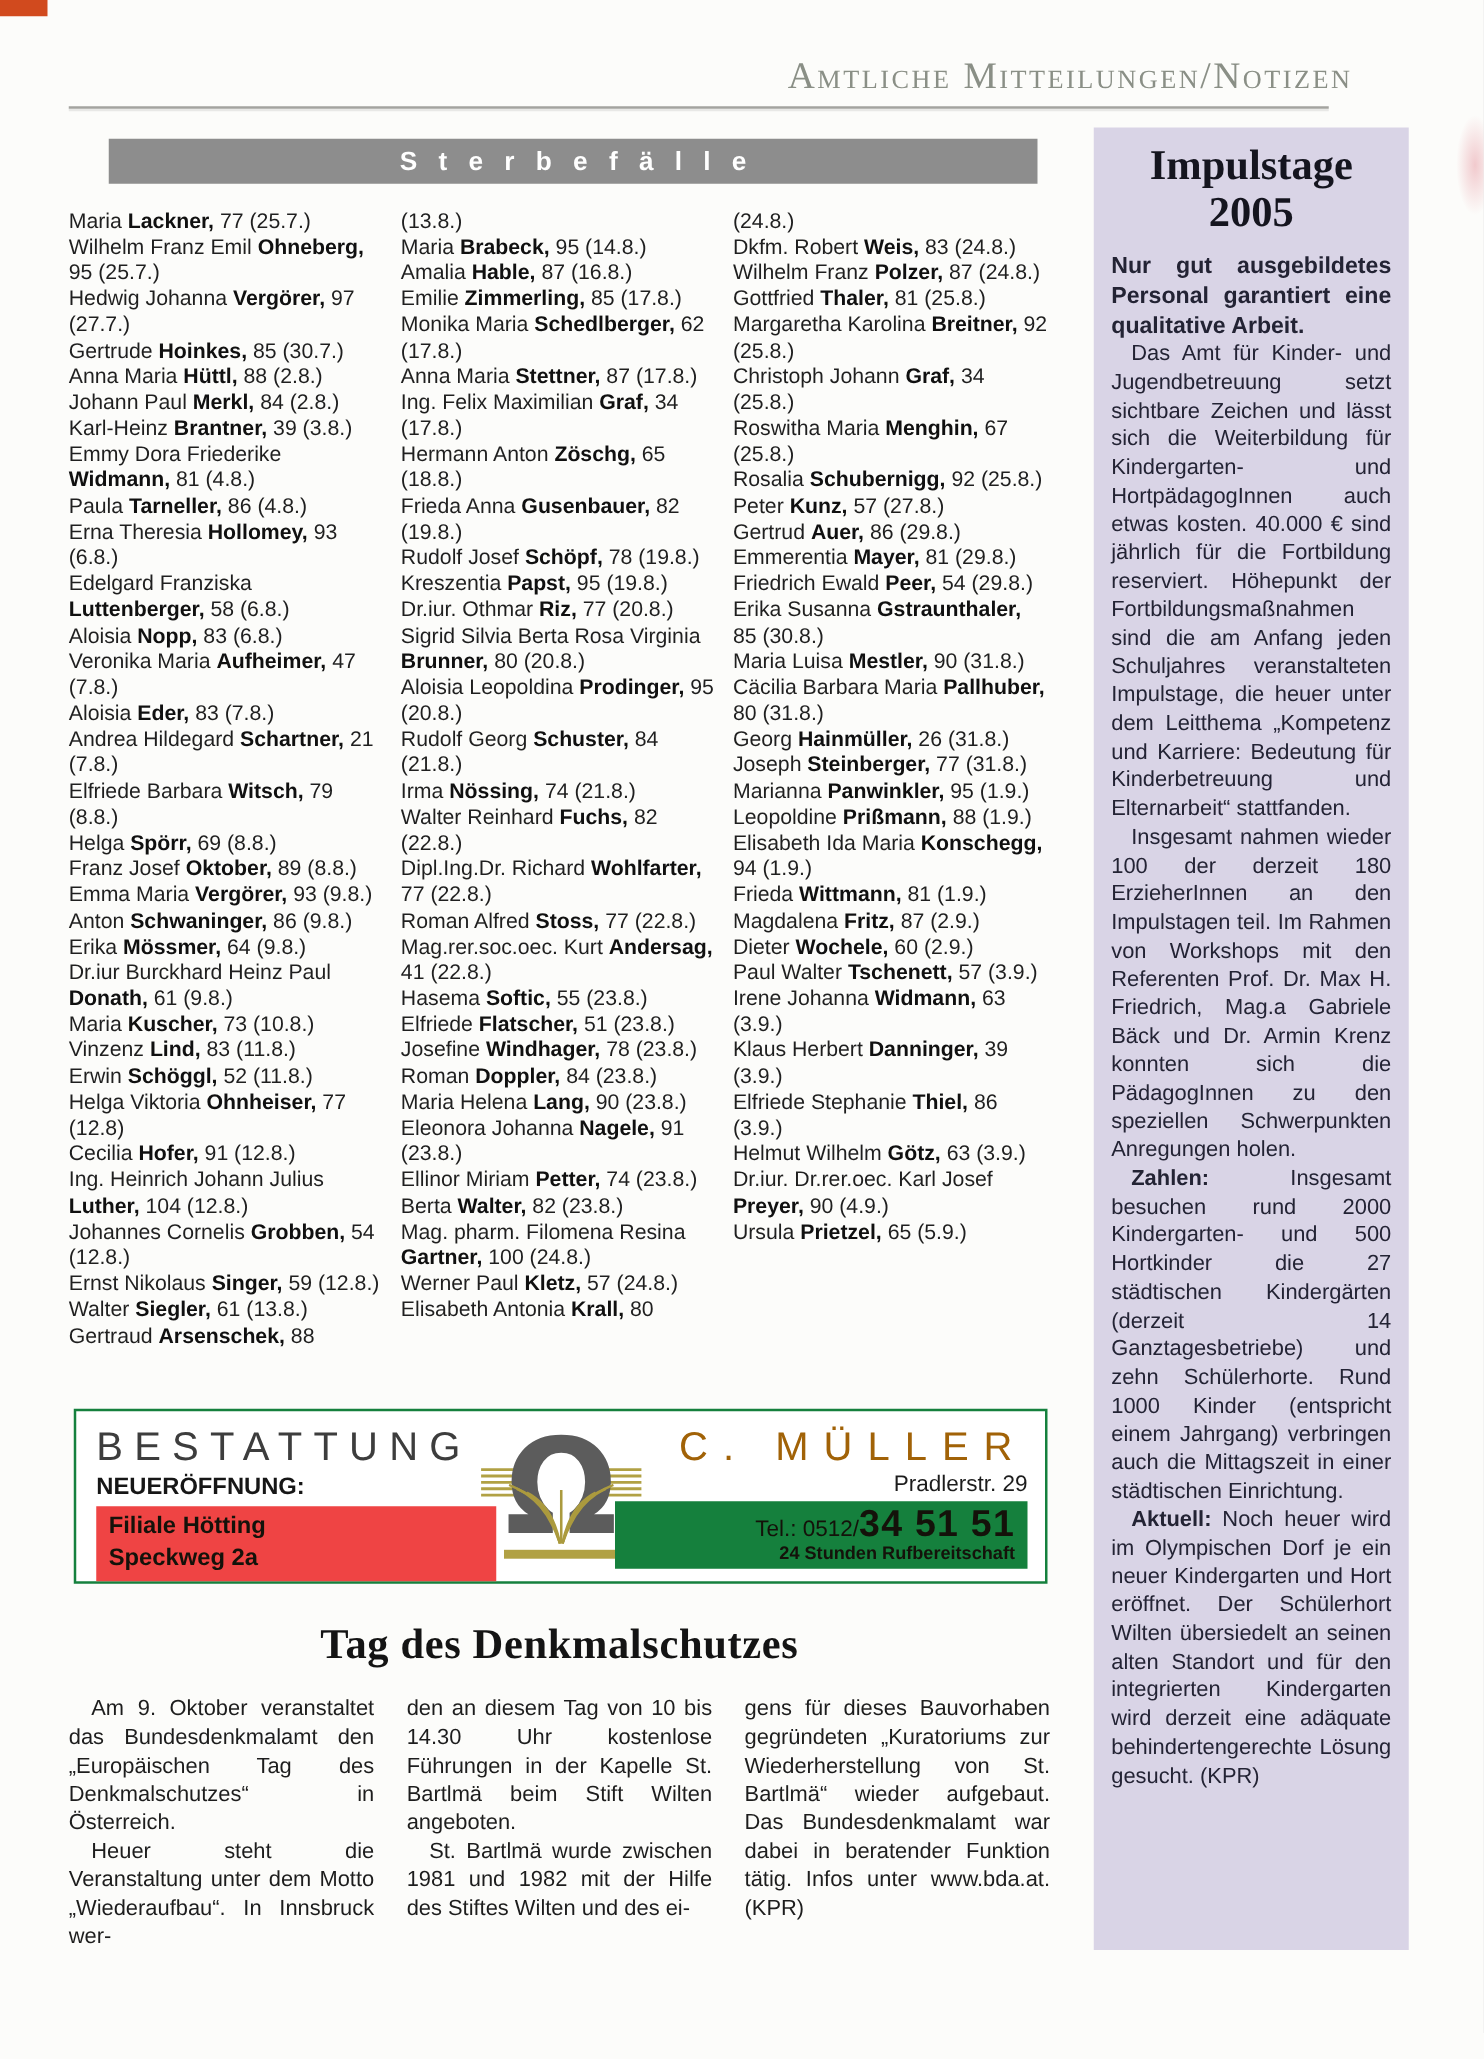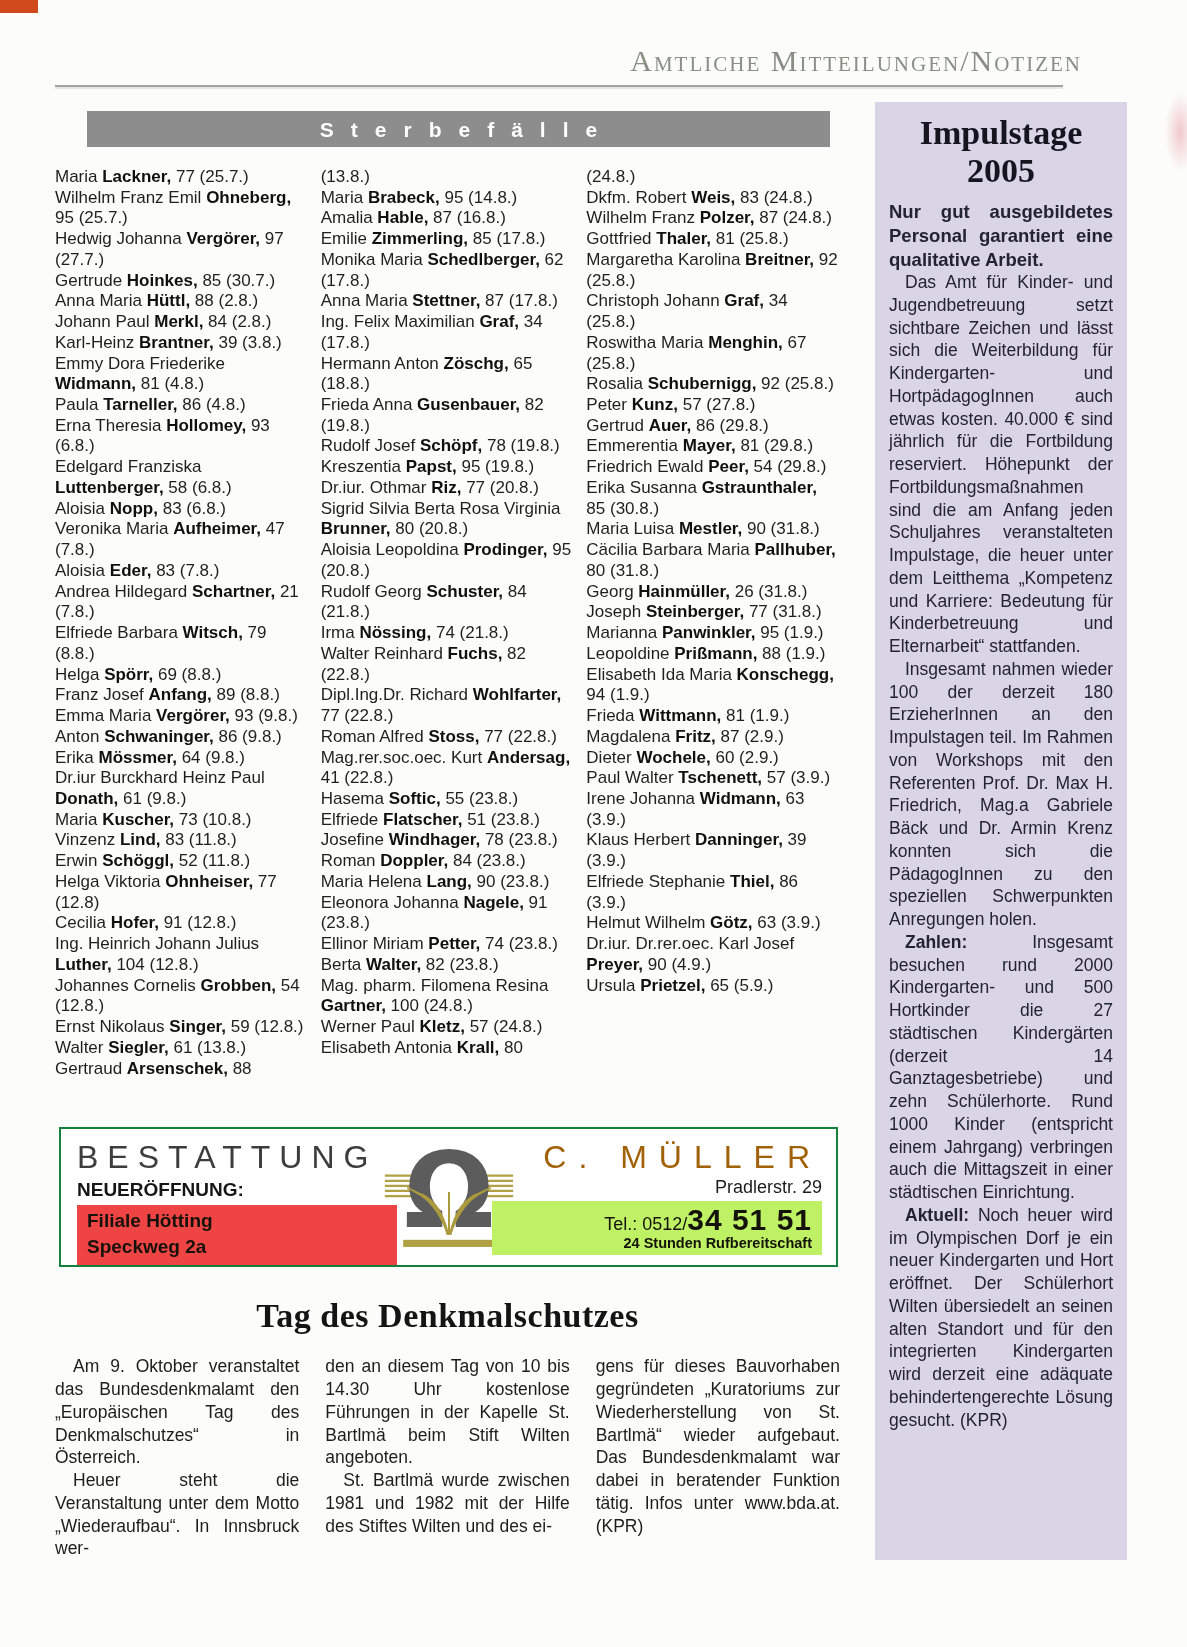--- a/index.html
+++ b/index.html
@@ -119,21 +119,21 @@
               <p>Emmy Dora Friederike <b>Widmann,</b> 81 (4.8.)</p>
               <p>Paula <b>Tarneller,</b> 86 (4.8.)</p>
               <p>Erna Theresia <b>Hollomey,</b> 93 (6.8.)</p>
               <p>Edelgard Franziska <b>Luttenberger,</b> 58 (6.8.)</p>
               <p>Aloisia <b>Nopp,</b> 83 (6.8.)</p>
               <p>Veronika Maria <b>Aufheimer,</b> 47 (7.8.)</p>
               <p>Aloisia <b>Eder,</b> 83 (7.8.)</p>
               <p>Andrea Hildegard <b>Schartner,</b> 21 (7.8.)</p>
               <p>Elfriede Barbara <b>Witsch,</b> 79 (8.8.)</p>
               <p>Helga <b>Spörr,</b> 69 (8.8.)</p>
-              <p>Franz Josef <b>Anfang,</b> 89 (8.8.)</p>
+              <p>Franz Josef <b>Oktober,</b> 89 (8.8.)</p>
               <p>Emma Maria <b>Vergörer,</b> 93 (9.8.)</p>
               <p>Anton <b>Schwaninger,</b> 86 (9.8.)</p>
               <p>Erika <b>Mössmer,</b> 64 (9.8.)</p>
               <p>Dr.iur Burckhard Heinz Paul <b>Donath,</b> 61 (9.8.)</p>
               <p>Maria <b>Kuscher,</b> 73 (10.8.)</p>
               <p>Vinzenz <b>Lind,</b> 83 (11.8.)</p>
               <p>Erwin <b>Schöggl,</b> 52 (11.8.)</p>
               <p>Helga Viktoria <b>Ohnheiser,</b> 77 (12.8)</p>
               <p>Cecilia <b>Hofer,</b> 91 (12.8.)</p>
               <p>Ing. Heinrich Johann Julius <b>Luther,</b> 104 (12.8.)</p>
@@ -244,21 +244,21 @@
               <path d="M66,98 C70,78 78,65 92,58"></path>
               <path d="M65,98 C65,80 65,68 65,56"></path>
             </g>
             <rect x="20" y="103" width="90" height="7" fill="#b1a144"></rect>
           </svg>
         </div>
 
         <div class="ad-right">
           <div class="ad-right-title">C. MÜLLER</div>
           <div class="ad-right-sub">Pradlerstr. 29</div>
-          <div class="ad-right-box" style="background:#bef264">
+          <div class="ad-right-box" style="background:#15803d">
             <div><span class="ad-phone-prefix">Tel.: 0512/</span><span class="ad-phone-number">34 51 51</span></div>
             <div class="ad-phone-note">24 Stunden Rufbereitschaft</div>
           </div>
         </div>
       </div>
 
       <div>
         <h2 class="article-title">Tag des Denkmalschutzes</h2>
         <div class="article-cols">
           <div class="article-col">

